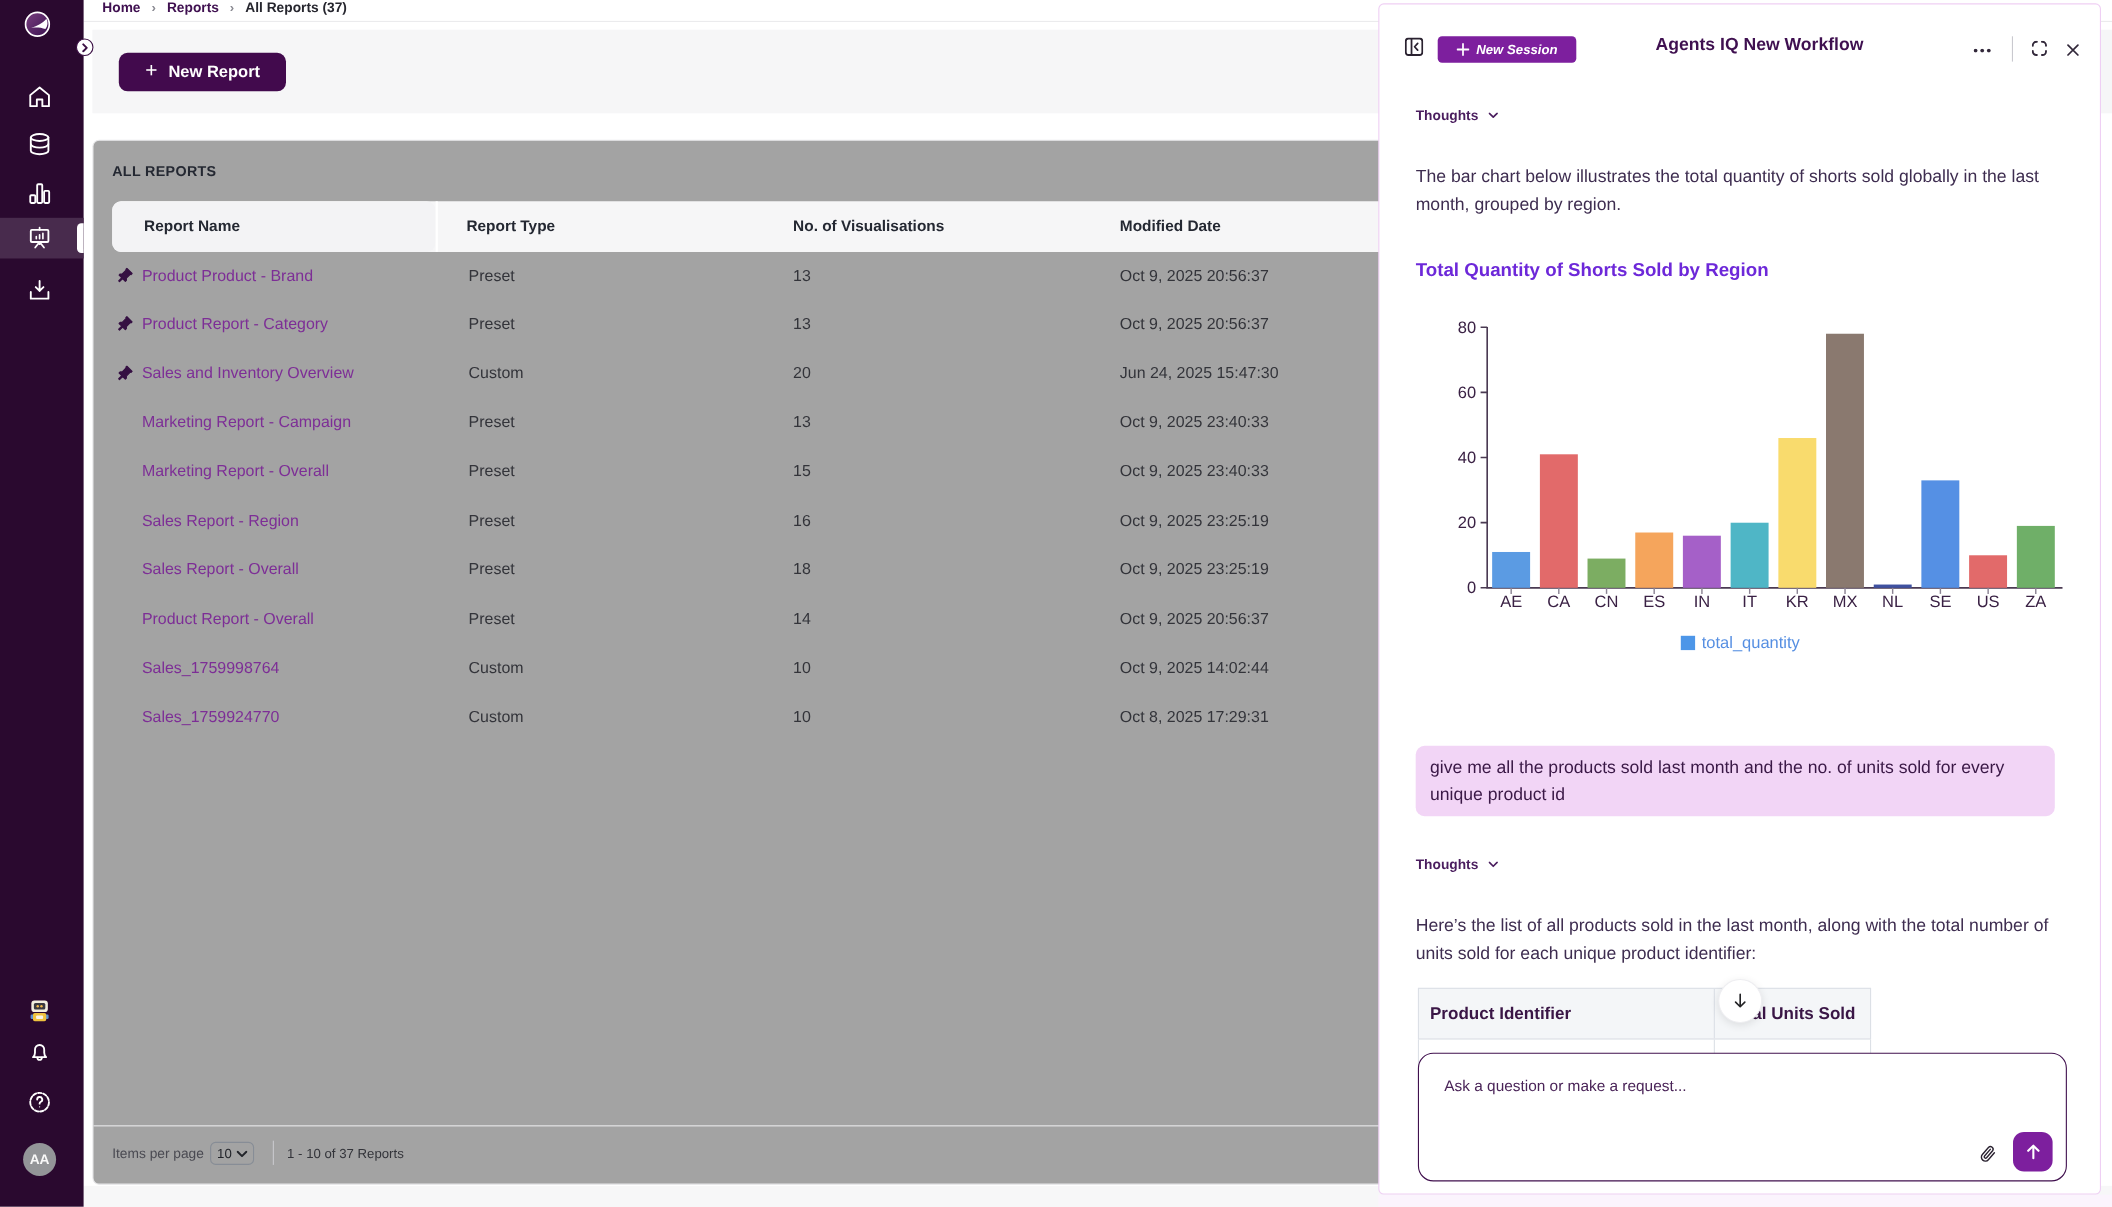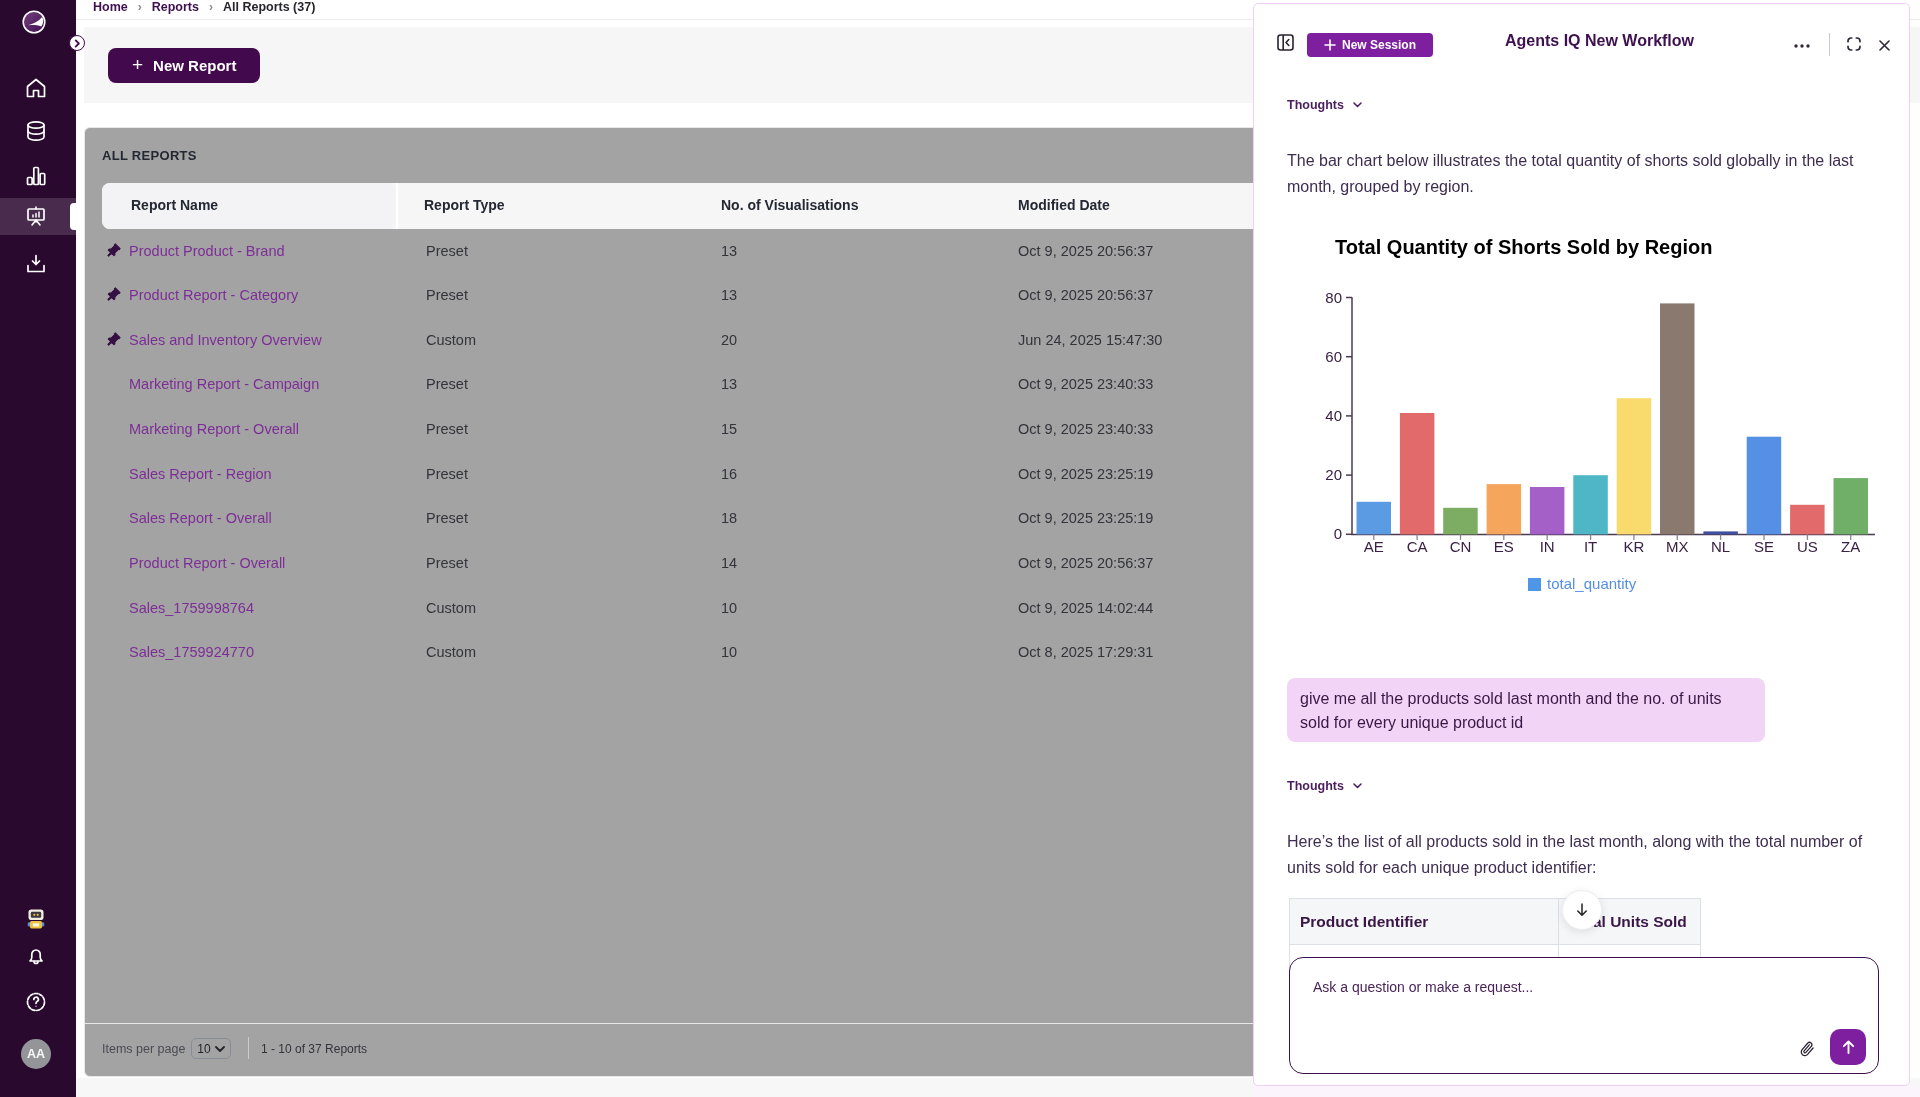--- a/index.html
+++ b/index.html
@@ -50,32 +50,32 @@
 #cfoot .cnt { position:absolute; left:176px; top:17.5px; font-size:12px; color:#33343A; }
 #belowcard { position:absolute; left:76px; top:1078px; width:1844px; height:19px; background:#F7F7F8; }
 
 
 #panel { position:absolute; left:1253px; top:3px; width:657px; height:1083px; background:#fff;
   border:1px solid #EFCFF4; border-radius:5px; }
 #pinkband { position:absolute; left:1253px; top:1086px; width:667px; height:11px; background:#FBF4FD; }
 #collapseic { position:absolute; left:23px; top:30px; width:17px; height:17px; }
 #newsession { position:absolute; left:53px; top:29px; width:126px; height:24px; background:#7D1F9E;
   border-radius:4px; color:#fff; font-size:12px; font-weight:bold; display:flex; align-items:center;
-  justify-content:center; gap:6px; }
+  justify-content:center; gap:6px;font-style:italic; }
 #ptitle { position:absolute; left:0; top:28px; width:691px; text-align:center; font-size:16px;
   font-weight:bold; color:#3F1050; }
 #pdots { position:absolute; left:540px; top:40px; width:16px; height:4px; }
 #pdiv { position:absolute; left:575px; top:29px; width:1px; height:23px; background:#C9C9CF; }
 #fsic { position:absolute; left:593px; top:33px; width:14px; height:14px; }
 #xic { position:absolute; left:625px; top:36px; width:11px; height:11px; }
 .thoughts { position:absolute; left:33px; font-size:12.5px; font-weight:bold; color:#4A1D5E;
   display:flex; align-items:center; gap:9px; }
 .para { position:absolute; left:33px; width:592px; font-size:16px; line-height:26px; color:#3E2D50; }
-#ctitle { position:absolute; left:33px; top:232px; font-size:20px; font-weight:bold; color:#000000;margin-left:48px; }
-#bubble { position:absolute; left:33px; top:674px; width:478px; height:64px; background:#F2D5F6;
+#ctitle { position:absolute; left:33px; top:232px; font-size:17px; font-weight:bold; color:#6d28d9; }
+#bubble { position:absolute; left:33px; top:674px; width:581px; height:64px; background:#F2D5F6;
   border-radius:8px; color:#3A1846; font-size:16px; line-height:24px; padding:9px 16px 0 13px; }
 #ptable { position:absolute; left:35px; top:894px; width:412px; }
 #ptable .hd { display:flex; height:47px; background:#F4F6F8; border:1px solid #DCE0E6; }
 #ptable .c1 { width:269px; border-right:1px solid #DCE0E6; display:flex; align-items:center; padding-left:10px; }
 #ptable .c2 { flex:1; display:flex; align-items:center; padding-left:11px; }
 #ptable .hd div { font-size:15.5px; font-weight:bold; color:#3A1646; }
 #ptable .rw { display:flex; height:40px; border:1px solid #DCE0E6; border-top:none; }
 #ptable .rw .c1 { border-right:1px solid #DCE0E6; }
 #scrolldn { position:absolute; left:308px; top:886px; width:40px; height:40px; border-radius:50%;
   background:#fff; border:1px solid #EEEEF1; box-shadow:0 2px 8px rgba(0,0,0,0.10);

